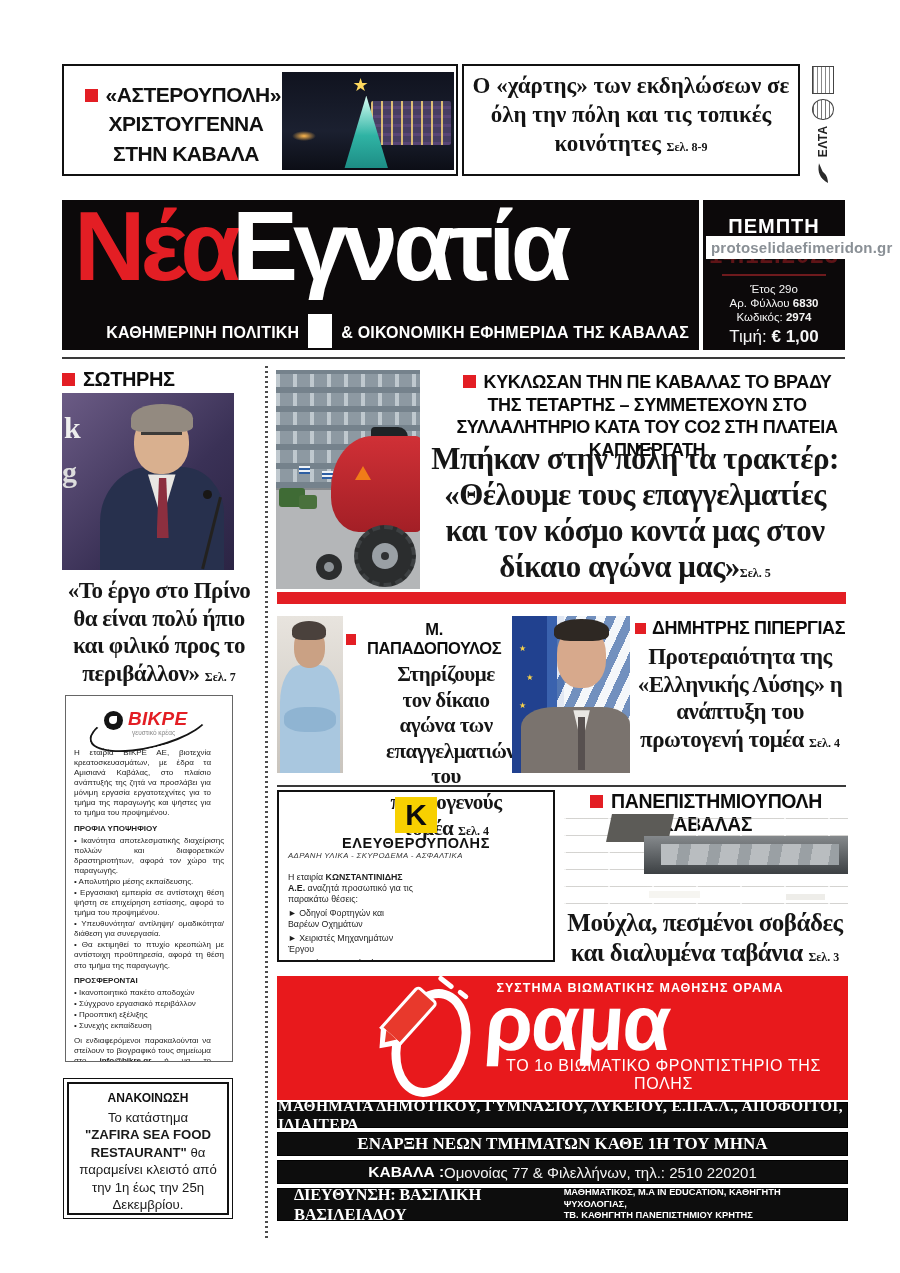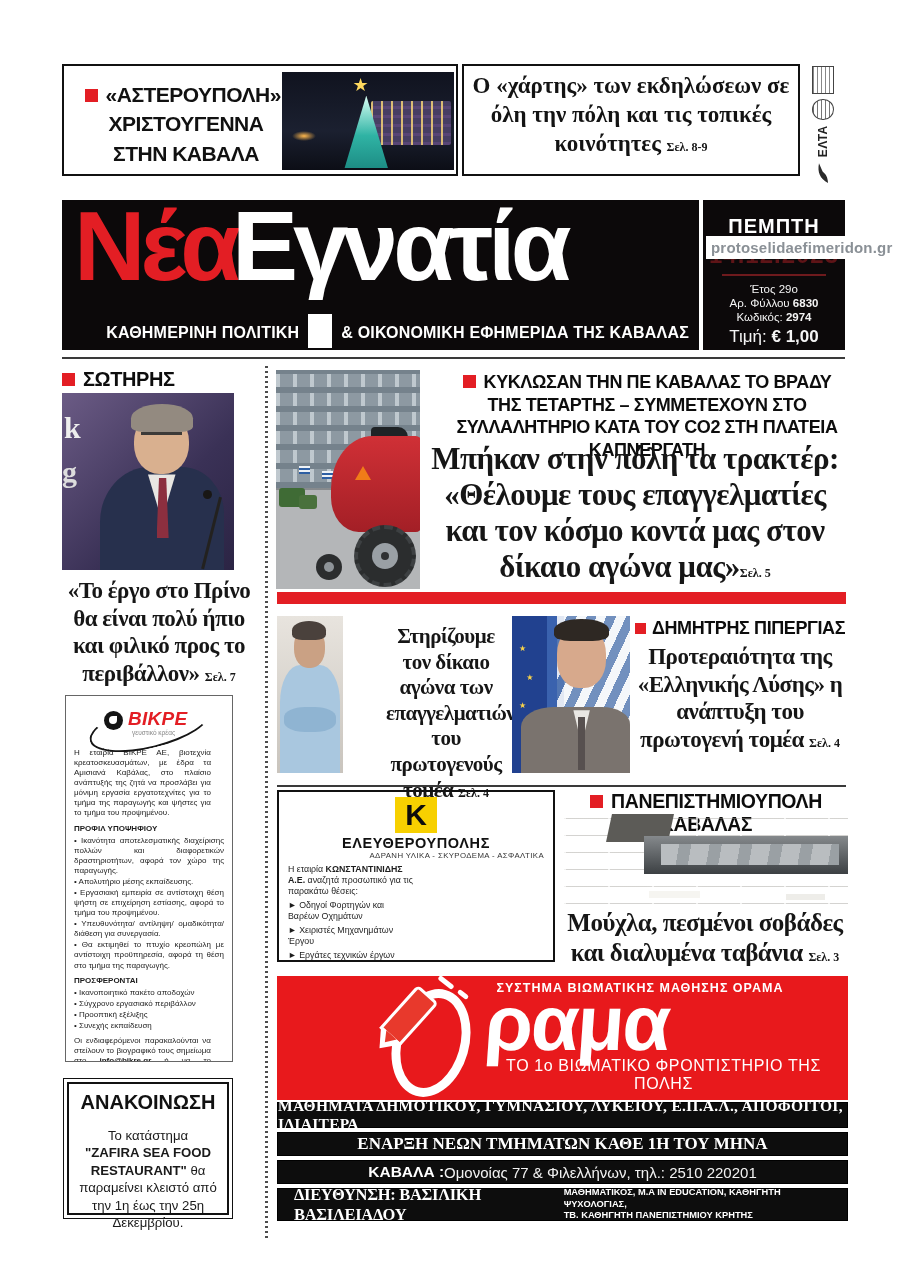--- a/index.html
+++ b/index.html
@@ -78,21 +78,21 @@
   .bk-ic::after{content:"";position:absolute;left:5px;top:5px;width:8px;height:8px;background:#fff;border-radius:50% 0 50% 50%;}
   .bk-name{position:absolute;left:54px;top:4px;color:#e31e24;font-weight:bold;font-style:italic;font-size:19px;letter-spacing:0.3px;}
   .bk-tag{position:absolute;left:58px;top:25px;font-size:6.5px;color:#888;}
   .bk-txt{font-size:8px;line-height:1.26;color:#1c1c1c;text-align:justify;}
   .bk-txt p{margin:0 13px 5px 0;}
   .bk-h{font-weight:bold;margin:5px 0 2px 0;}
   .bk-li{margin:0 0 1px 0;}
   
   .zafira{left:63px;top:1078px;width:170px;height:141px;border:1.5px solid #111;padding:3px;}
   .zafira-in{border:2.5px solid #111;height:100%;box-sizing:border-box;text-align:center;padding:7px 6px 0 6px;}
-  .zf-title{font-weight:bold;font-size:20px;margin-bottom:13px;}
+  .zf-title{font-weight:bold;font-size:12px;margin-bottom:4px;}
   .zf-body{font-size:13.2px;line-height:1.32;color:#1a1a1a;}
   
   .vdash{left:265px;top:366px;width:3px;height:874px;
          background:repeating-linear-gradient(to bottom,#4c4c4c 0 2px,transparent 2px 5px);}
   
   .ph-tract{left:276px;top:370px;width:144px;height:219px;background:#98a4ac;}
   .tr-bld{position:absolute;left:0;top:0;width:100%;height:54%;background-color:#8d99a2;
           background-image:repeating-linear-gradient(0deg,#75828c 0 6px,transparent 6px 19px),
           repeating-linear-gradient(90deg,rgba(225,232,236,.6) 0 4px,transparent 4px 17px);}
   .tr-road{position:absolute;left:0;bottom:0;width:100%;height:46%;background:#b4b6b8;
@@ -133,21 +133,21 @@
   .mini-kick{display:flex;align-items:center;justify-content:center;font-size:17px;}
   .papad-txt{left:346px;top:620px;width:160px;text-align:center;}
   .papad-hl{font-size:21px;line-height:1.22;margin-top:4px;margin-left:40px;}
   .piperg-txt{left:633px;top:618px;width:214px;text-align:center;}
   .piperg-hl{font-size:23px;line-height:1.2;margin-top:4px;}
   
   .kbox{left:277px;top:790px;width:278px;height:172px;border:2px solid #111;padding:5px 9px;overflow:hidden;}
   .k-logo{width:42px;height:36px;background:#f7d000;margin:0 auto;display:flex;align-items:center;justify-content:center;
           font-weight:bold;font-size:30px;color:#0c0c0c;}
   .k-name{text-align:center;font-weight:bold;font-size:14.5px;letter-spacing:0.6px;margin-top:2px;}
-  .k-sub{text-align:right;font-size:7.8px;color:#333;letter-spacing:0.4px;margin-bottom:4px;}
+  .k-sub{text-align:left;font-size:7.8px;color:#333;letter-spacing:0.4px;margin-bottom:12px;font-style:italic;}
   .k-cols{display:flex;gap:10px;font-size:8.8px;line-height:1.25;color:#1d1d1d;}
   .k-col{width:50%;}
   .k-col p{margin:0 0 3px 0;}
   .uni-kick{left:564px;top:790px;width:284px;text-align:center;font-size:19.5px;}
   .ph-ceil{left:564px;top:810px;width:284px;height:94px;background:linear-gradient(#e3e2de,#c7c6c2);
            background-image:repeating-linear-gradient(90deg,rgba(255,255,255,.7) 0 2px,transparent 2px 44px),
            repeating-linear-gradient(0deg,rgba(160,158,152,.45) 0 1px,transparent 1px 17px);}
   .cl-hole{position:absolute;left:16%;top:4%;width:22%;height:30%;background:#5c5b57;transform:skewX(-12deg);}
   .cl-beam{position:absolute;left:28%;top:28%;right:0;height:40%;background:linear-gradient(#85898c,#3c4043);}
   .cl-glass{position:absolute;left:34%;top:36%;right:3%;height:22%;
@@ -321,20 +321,24 @@
   </div>
   <div class="abs redbar"></div>
 
   <div class="abs ph ph-papad">
     <div class="pp-body"></div>
     <div class="pp-arms"></div>
     <div class="pp-head"></div>
     <div class="pp-hair"></div>
   </div>
   <div class="abs papad-txt">
+    <div class="kicker mini-kick" style="font-size:16.5px;">
+      <span class="redsq small"></span>
+        <span>Μ. ΠΑΠΑΔΟΠΟΥΛΟΣ</span>
+    </div>
     <div class="serifhl papad-hl">
       <span>Στηρίζουμε τον δίκαιο αγώνα των επαγγελματιών του πρωτογενούς τομέα</span>
       <span class="pageref">Σελ. 4</span>
     </div>
   </div>
 
   <div class="abs ph ph-piperg">
     <div class="pg-stripe"></div>
     <div class="pg-star" style="left:6%;top:18%;">★</div>
     <div class="pg-star" style="left:12%;top:36%;">★</div>

